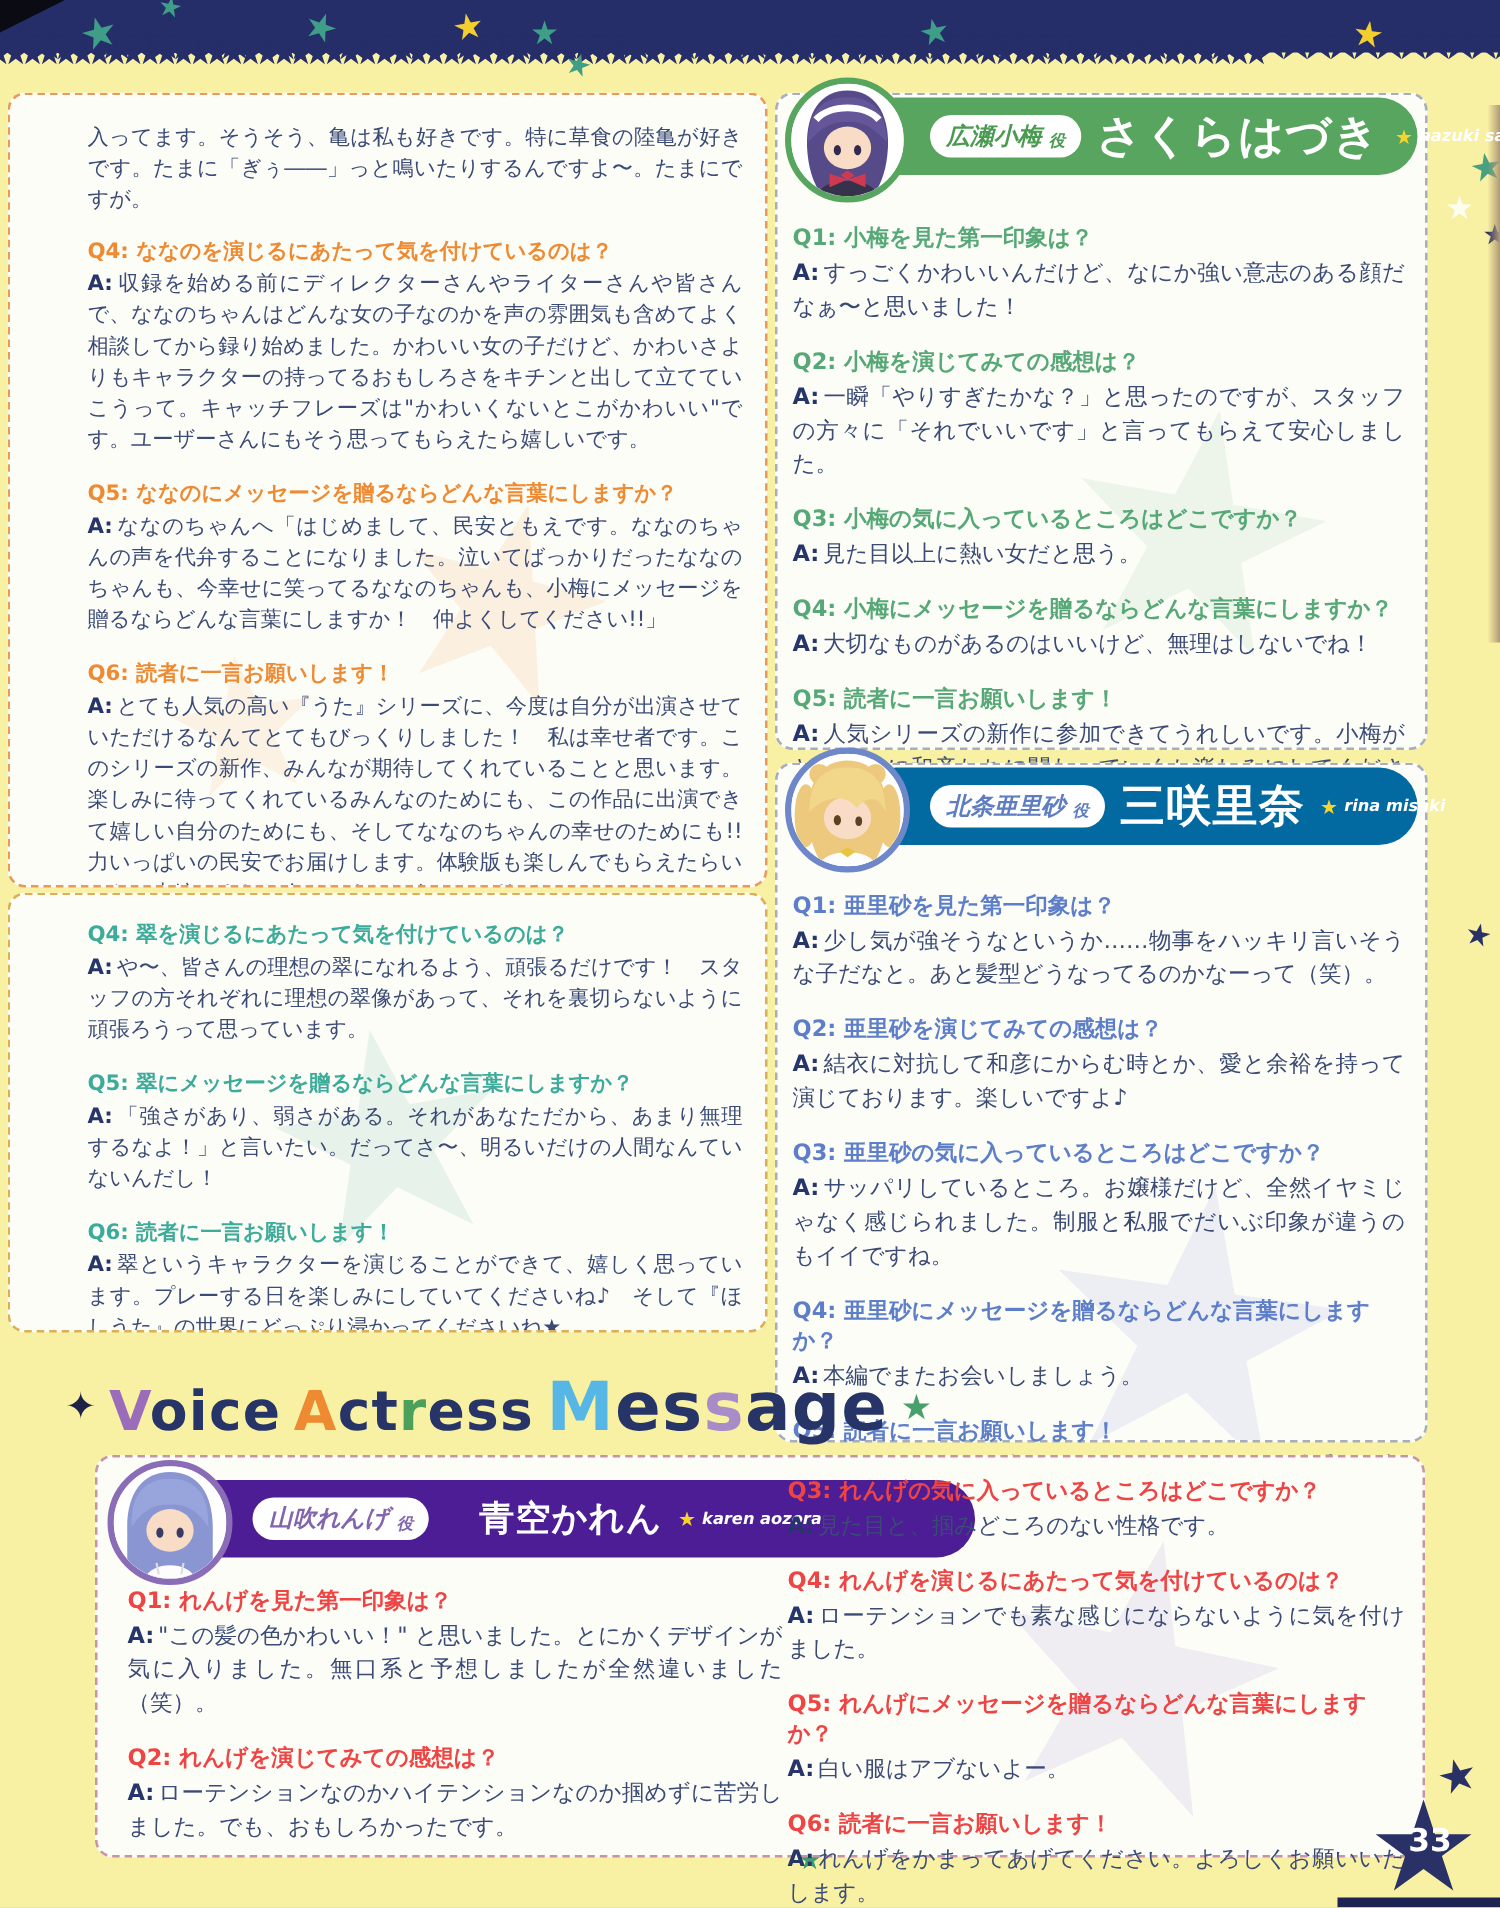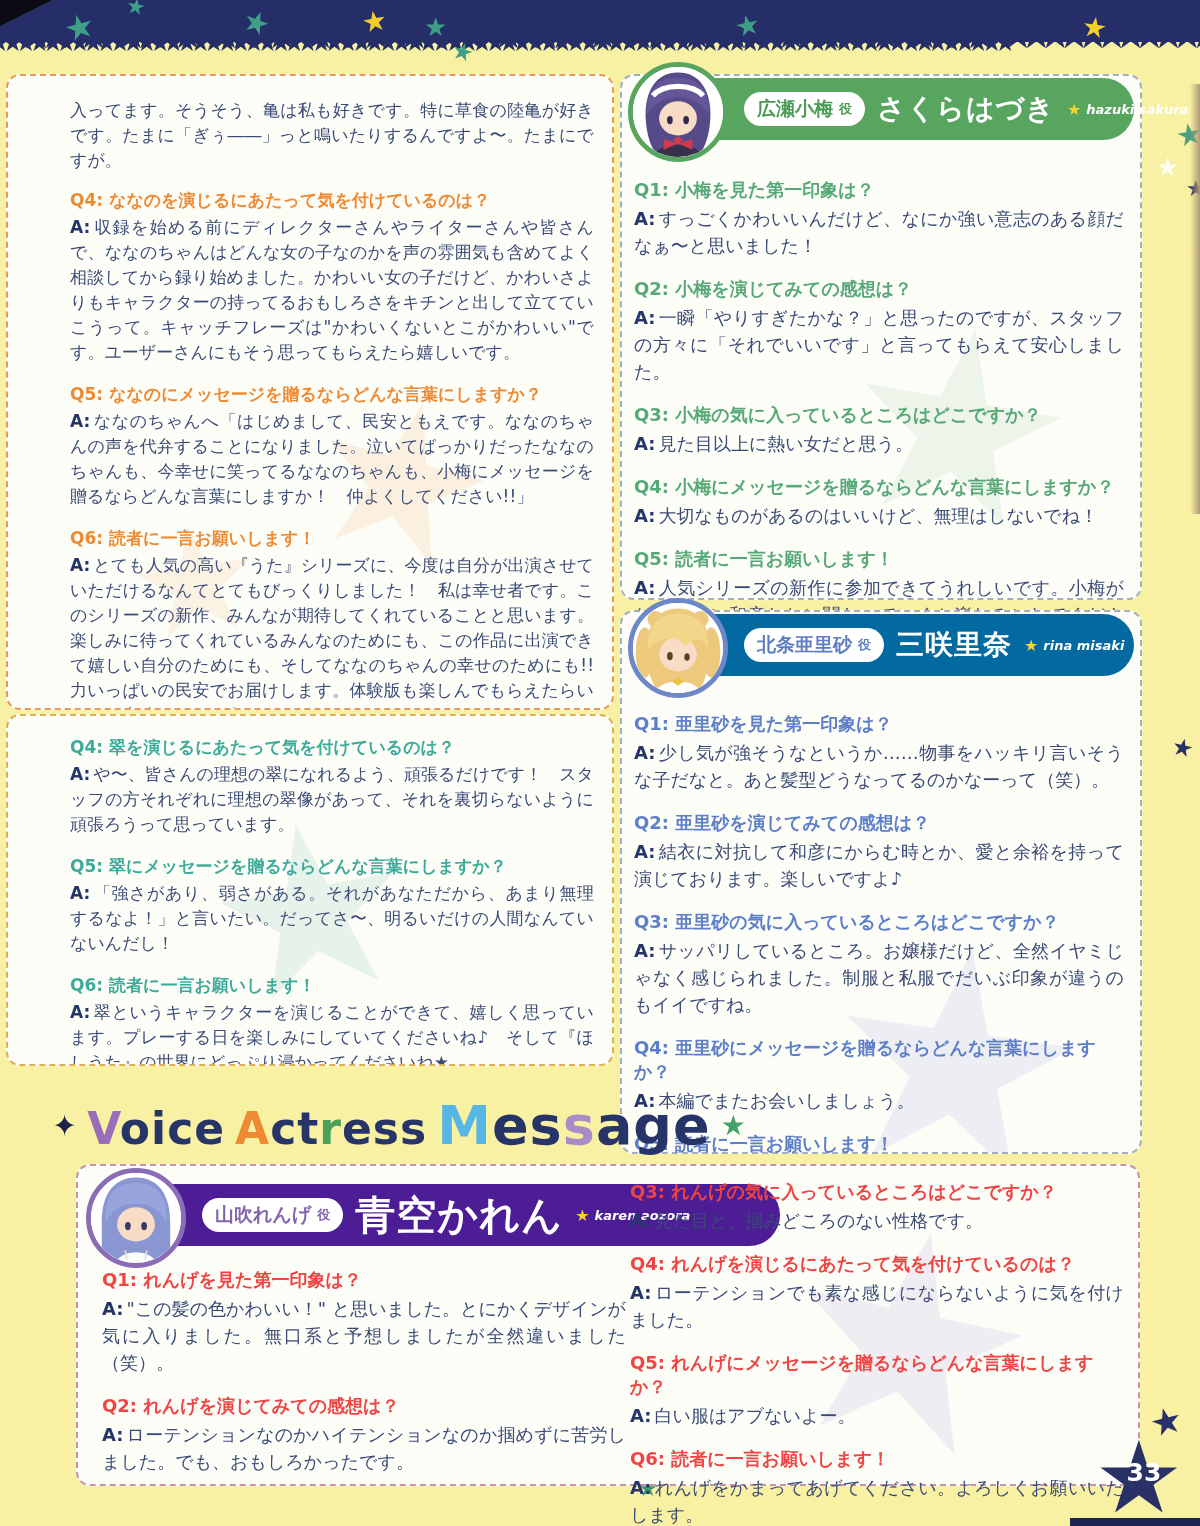--- a/index.html
+++ b/index.html
@@ -51,27 +51,27 @@
   #p-bot .banner{left:8px;top:2px;width:694px;height:100px;}
   .banner .bar{position:absolute;left:58px;top:16px;right:0;height:62px;border-radius:31px;display:flex;align-items:center;padding-left:58px;gap:12px;}
   .banner.g .bar{background:#57a55f;}
   .banner.b .bar{background:#0369a1;}
   .banner.p .bar{background:#4c1d95;}
   .avatar{position:absolute;left:0;top:0;width:100px;height:100px;border-radius:50%;background:#fff;overflow:hidden;z-index:2;box-sizing:border-box;}
   .banner.g .avatar{border:5px solid #57a55f;}
   .banner.b .avatar{border:5px solid #6d87c9;}
   .banner.p .avatar{border:5px solid #8a6db6;}
   .avatar svg{width:100%;height:100%;display:block;}
-  .pill{background:#fff;border-radius:999px;padding:4px 13px;font-weight:bold;font-size:19px;white-space:nowrap;display:inline-flex;align-items:center;gap:6px;}
+  .pill{background:#fff;border-radius:999px;padding:4px 13px;font-weight:bold;font-size:19px;white-space:nowrap;display:inline-flex;align-items:flex-end;gap:6px;font-style:italic;}
   .banner.g .pill{color:#4a9a52;}
   .banner.b .pill{color:#5f7ec2;}
   .banner.p .pill{color:#8265ad;}
   .yaku{font-size:13px;}
-  .aname{font-size:28px;font-weight:800;color:#fff;letter-spacing:1px;white-space:nowrap;}
-  #p-bot .aname{font-size:40px;}
+  .aname{font-size:36px;font-weight:800;color:#fff;letter-spacing:1px;white-space:nowrap;}
+  #p-bot .aname{font-size:28px;margin-left:28px;}
   .rom{color:#fff;font-weight:bold;font-style:italic;font-size:13px;white-space:nowrap;display:inline-flex;align-items:center;gap:5px;}
   .rstar{color:#f6d42e;font-style:normal;font-size:16px;}
 
   
   #bot-left{position:absolute;left:24px;top:102px;width:524px;}
   #bot-right{position:absolute;left:552px;top:14px;width:494px;}
 
   
   #title{position:absolute;left:52px;top:1094px;display:flex;align-items:baseline;gap:10px;}
   .t-sparkle{font-size:30px;color:#1c2248;align-self:center;}

